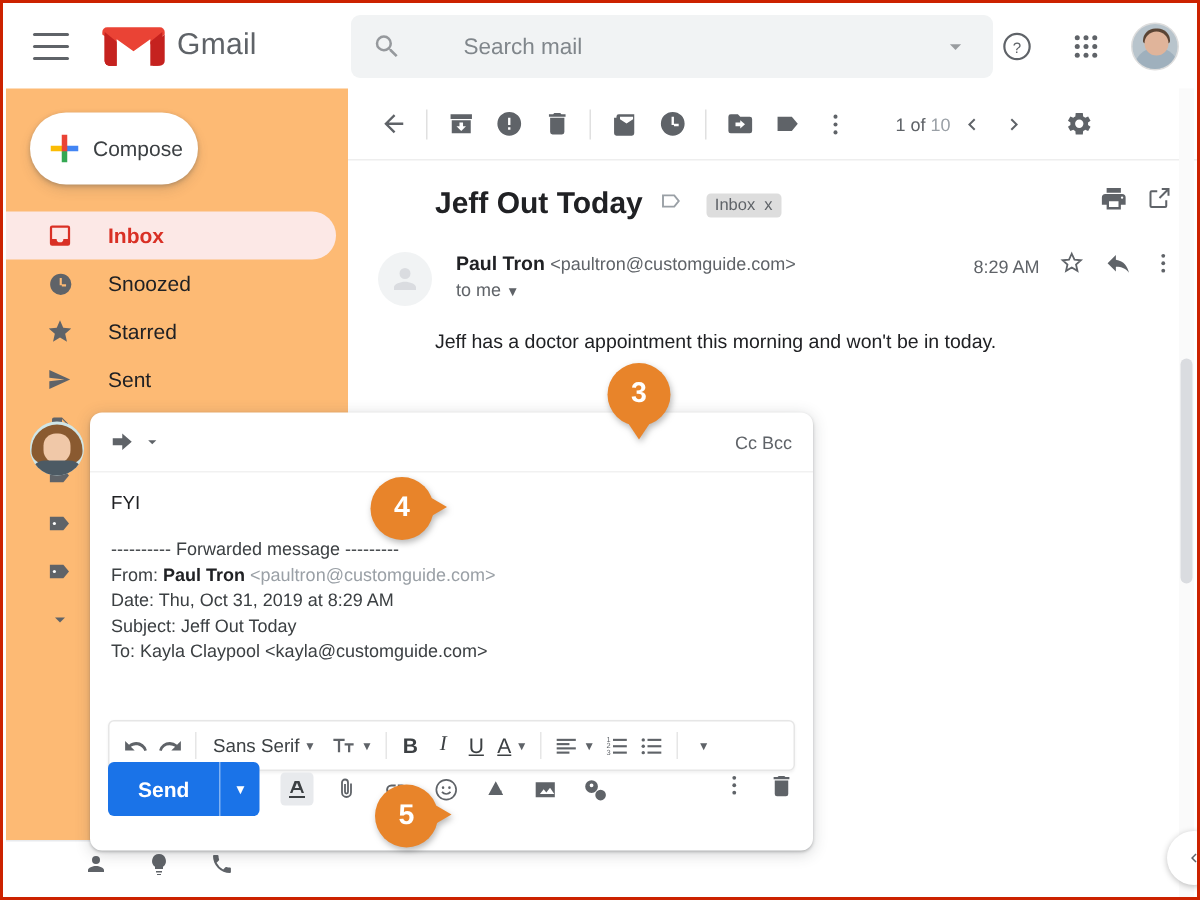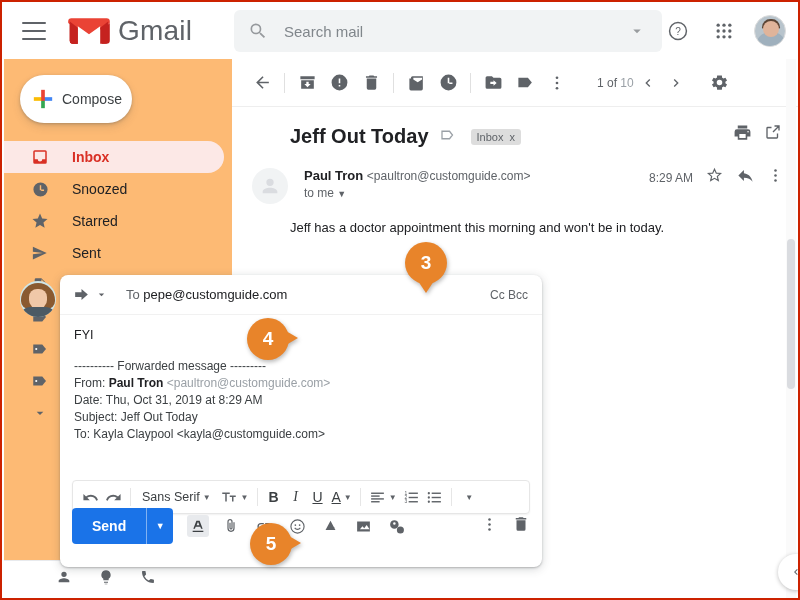--- a/index.html
+++ b/index.html
@@ -27,28 +27,28 @@
   }
   .hamburger {
     width: 24px; height: 18px; margin-left: 20px;
     display: flex; flex-direction: column; justify-content: space-between;
     cursor: pointer;
   }
   .hamburger i { display: block; height: 2px; background: #5f6368; border-radius: 1px; }
   .brand { display: flex; align-items: center; margin-left: 22px; }
   .gmail-logo { width: 42px; height: 32px; }
   .brand-name {
-    font-size: 28px; color: #5f6368; margin-left: 8px;
+    font-size: 20px; color: #5f6368; margin-left: 8px;
     letter-spacing: 0.2px;
   }
   .searchbar {
     position: absolute; left: 232px; top: 8px;
     width: 428px; height: 42px;
     background: #f1f3f4; border-radius: 6px;
-    display: flex; align-items: center;
+    display: flex; align-items: center; gap: 25px;
   }
   .search-icon { margin-left: 14px; opacity: .62; }
   .search-input {
     flex: 1; border: none; background: transparent; outline: none;
     font-size: 15px; color: #5f6368; margin-left: 14px;
     font-family: "Liberation Sans", sans-serif;
   }
   .search-input::placeholder { color: #80868b; }
   .search-caret { margin-right: 16px; opacity: .6; cursor: pointer; }
   .hdr-right {
@@ -621,24 +621,20 @@
   <div class="compose-card">
 
     <div class="c-to-row">
       <span class="fwd-icon">
         <svg width="19" height="19" viewBox="0 0 24 24">
             <path fill="#5f6368" d="M4 9v6h8v4l8-7-8-7v4z"></path>
           </svg>
         <svg width="13" height="13" viewBox="0 0 24 24" style="margin-left:4px">
             <path fill="#5f6368" d="M7 10l5 5 5-5z"></path>
           </svg>
-      </span>
-      <span class="c-to-text">
-        <span class="lbl">To</span>
-        <span>pepe@customguide.com</span>
       </span>
       <span class="ccbcc">Cc Bcc</span>
     </div>
 
     <div class="c-body">
       <div>FYI</div>
       <div class="fwd-block">
         <div>---------- Forwarded message ---------</div>
         <div>
           <span>From:</span>

